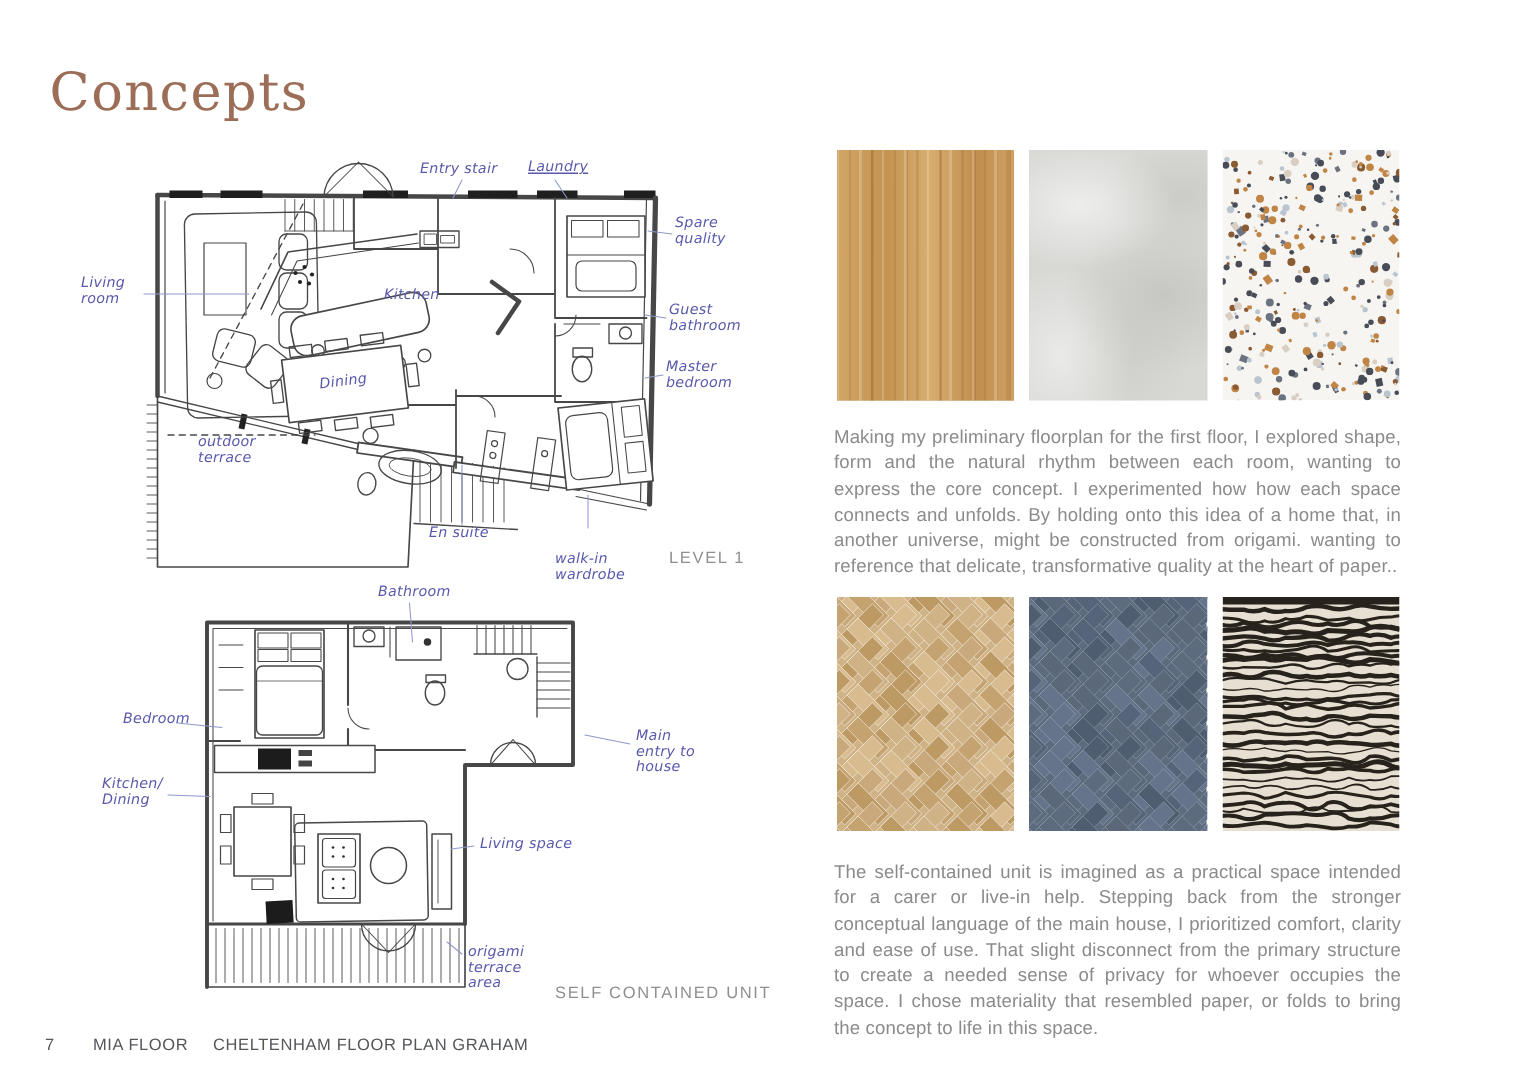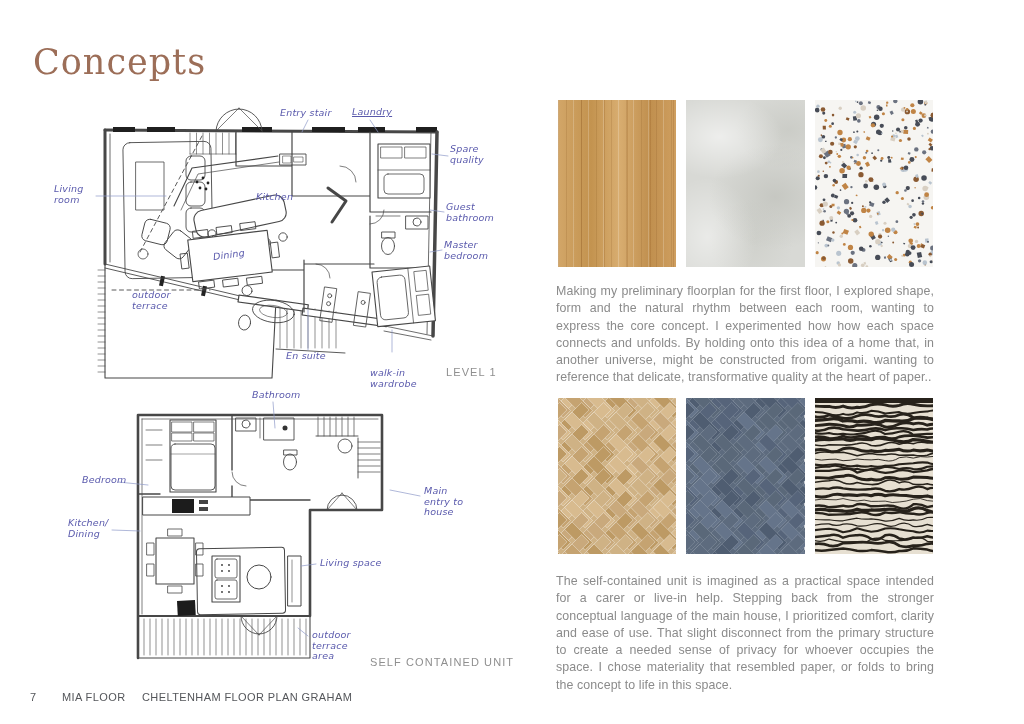--- a/index.html
+++ b/index.html
@@ -322,21 +322,21 @@
         <path d="M360,106 L330,100"></path>
           <path d="M256,174 L241,176"></path>
           <path d="M248,246 L238,238"></path>
       </g>
     </svg>
     <span class="hand" style="left:192px;top:0px;">Bathroom</span>
     <span class="hand" style="left:22px;top:85px;">Bedroom</span>
     <span class="hand" style="left:8px;top:128px;width:46px;">Kitchen/ Dining</span>
     <span class="hand" style="left:364px;top:96px;width:52px;">Main entry to house</span>
     <span class="hand" style="left:260px;top:168px;">Living space</span>
-    <span class="hand" style="left:252px;top:240px;width:58px;">outdoor terrace area</span>
+    <span class="hand" style="left:252px;top:240px;width:58px;">origami terrace area</span>
     <span class="plan-caption" style="left:310px;top:266px;">SELF CONTAINED UNIT</span>
   </div>
 
   <div class="swatch-row r1">
     <div class="swatch wood"></div>
     <div class="swatch concrete"></div>
     <div class="swatch">
       <svg id="terrazzo" viewBox="0 0 118 167" preserveAspectRatio="none">
           <rect x="0" y="0" width="118" height="167" fill="#f6f5f2"></rect>
           <circle cx="0.03878748604971333" cy="87.60604603616802" r="2.244389417601931" fill="#474c57"></circle>

